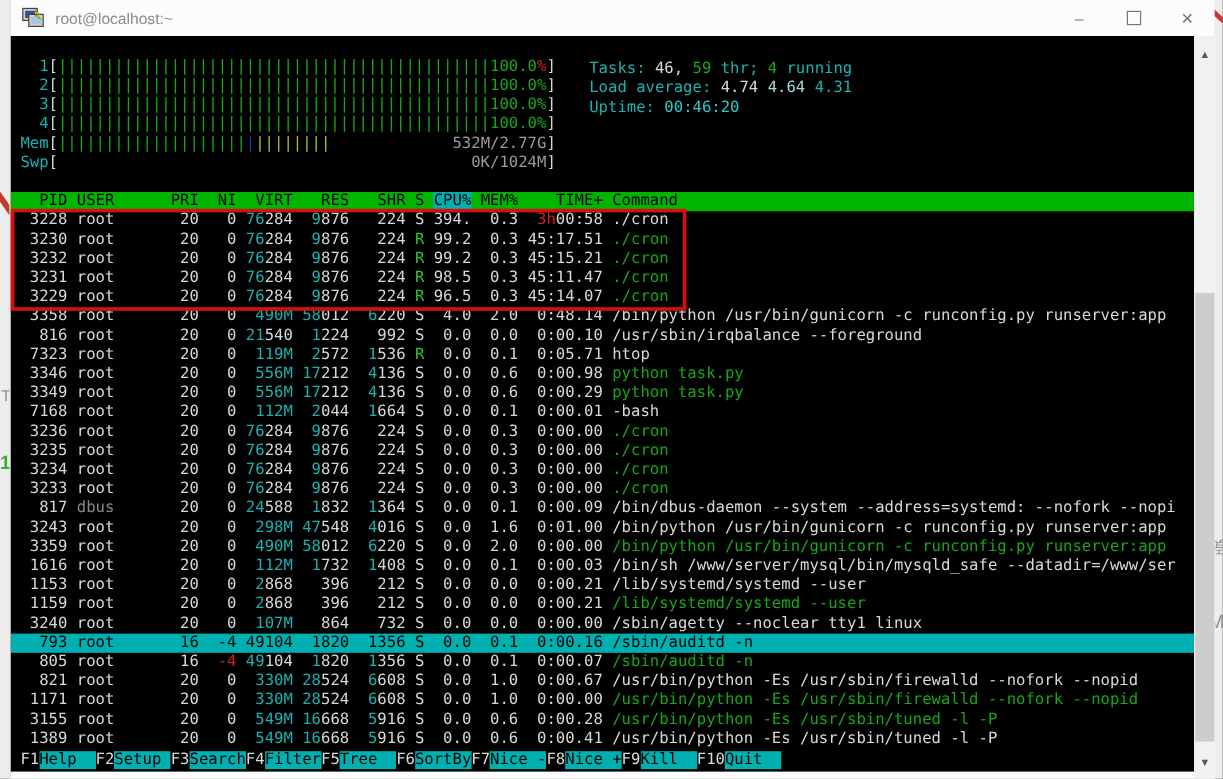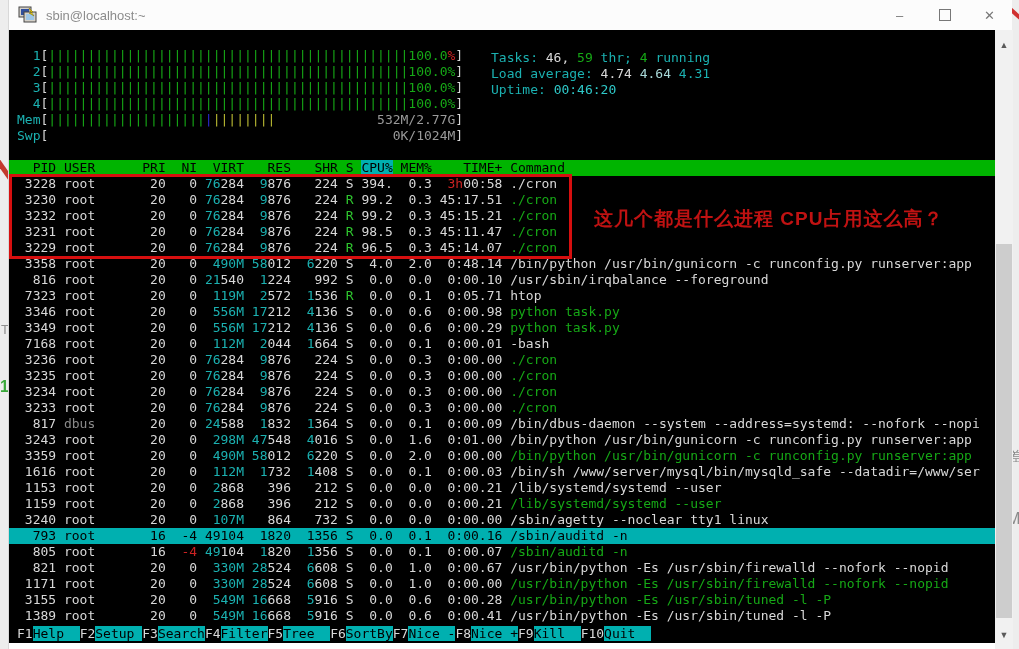--- a/index.html
+++ b/index.html
@@ -50,21 +50,21 @@
 <div class="window">
 
   <div class="titlebar">
     <svg class="title-icon" viewBox="0 0 20 18">
       <rect x="1" y="1" width="12" height="10" fill="#d4d0c8" stroke="#444" stroke-width="1"></rect>
       <rect x="3" y="3" width="8" height="6" fill="#2f4f9e"></rect>
       <rect x="6" y="6" width="12" height="10" fill="#d4d0c8" stroke="#444" stroke-width="1"></rect>
       <rect x="8" y="8" width="8" height="6" fill="#9ec7e8"></rect>
       <polygon points="11,2 15,6 13,6 16,10 11,7 13,7" fill="#f4d413" stroke="#7a6a00" stroke-width="0.5"></polygon>
     </svg>
-    <span class="title-text">sbin@localhost:~</span>
+    <span class="title-text">root@localhost:~</span>
     <div class="controls">
       <div class="ctl">–</div>
       <div class="ctl">
         <span style="display:inline-block;width:10px;height:10px;border:1px solid #777;"></span>
       </div>
       <div class="ctl">✕</div>
     </div>
   </div>
 
   <div class="term">
@@ -77,14 +77,13 @@
   <div class="scrollbar">
     <div class="sb-arrow" style="top:6px;">▲</div>
     <div class="sb-thumb" style="top:214px;height:374px;"></div>
     <div class="sb-arrow" style="top:596px;">▼</div>
   </div>
 
 </div>
 
 <div class="overlay">
   <div class="redbox"></div>
-  <div class="redtext">这几个都是什么进程 CPU占用这么高？</div>
 </div>
 
 </body></html>

